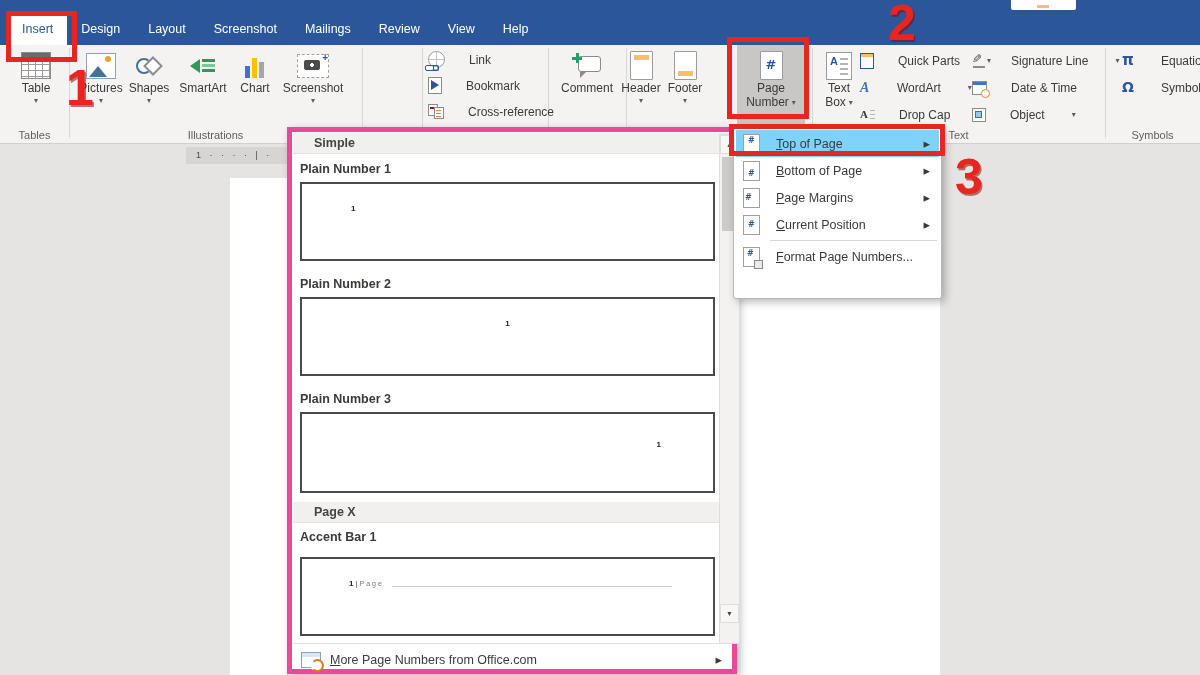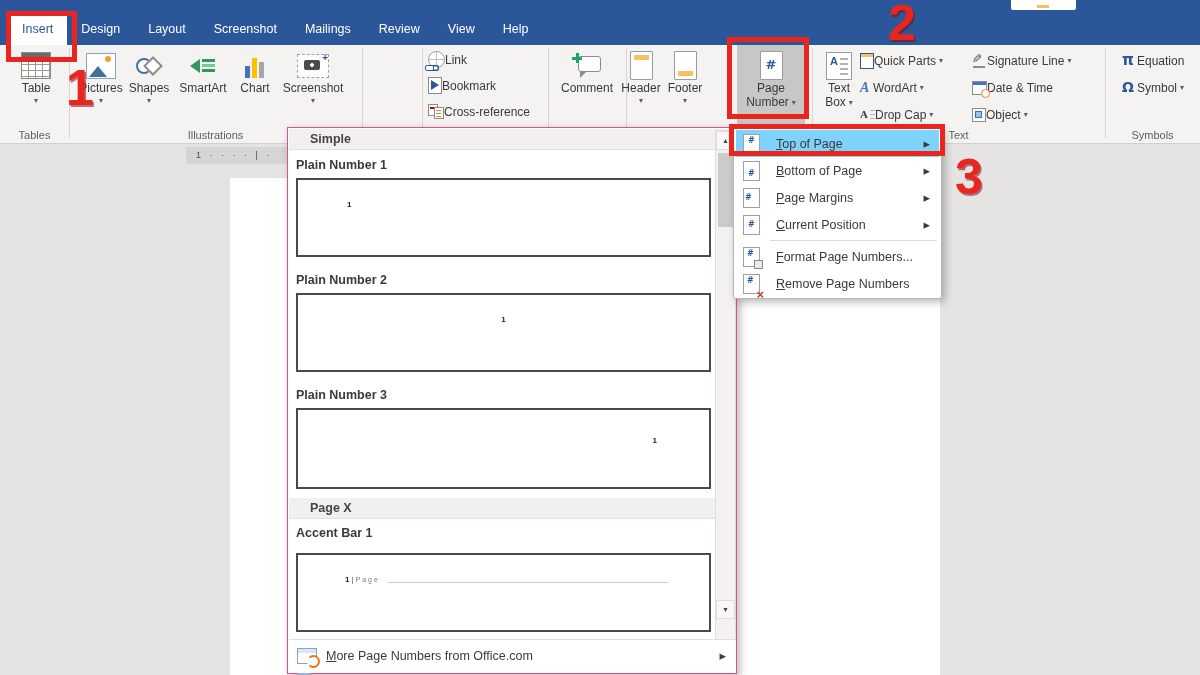--- a/index.html
+++ b/index.html
@@ -24,21 +24,21 @@
   .ribbon{position:absolute;left:0;top:45px;width:1200px;height:98px;background:#f4f3f1;
        border-bottom:1px solid #d2d0ce}
   .gsep{position:absolute;top:3px;height:90px;width:1px;background:#d8d6d4}
   .glabel{position:absolute;top:83px;height:14px;line-height:14px;font-size:11px;color:#605e5c;text-align:center}
   .lbtn{position:absolute;top:4px;display:flex;flex-direction:column;align-items:center;cursor:default}
   .iwrap{height:33px;display:flex;align-items:center;justify-content:center}
   .lbl{font-size:12px;color:#3b3a39;line-height:13.5px;white-space:nowrap;text-align:center}
   .chev{font-size:0;line-height:9px;height:9px;color:#605e5c}
   .chev::before{content:"▾";font-size:8px}
   .chev.inline{display:inline-block;margin-left:3px;vertical-align:1px}
-  .srow{position:absolute;display:flex;align-items:center;gap:0;font-size:12px;color:#3b3a39;
+  .srow{position:absolute;display:flex;align-items:center;gap:24px;font-size:12px;color:#3b3a39;
        white-space:nowrap;cursor:default;height:17px}
   .pressed{background:#c9c7c5}
   
   .ic{position:relative;display:block}
   .ic-table{width:28px;height:25px;border:1px solid #8b8b8b;background:
      linear-gradient(#6a6a6a 0 6px,transparent 6px),
      repeating-linear-gradient(to right,transparent 0 6px,#9b9b9b 6px 7px),
      repeating-linear-gradient(to bottom,transparent 0 5px,#9b9b9b 5px 6px);background-color:#fff}
   .ic-pictures{width:28px;height:24px;border:1px solid #8aa3c2;background:#fff}
   .ic-pictures::before{content:"";position:absolute;bottom:1px;left:2px;width:0;height:0;
@@ -107,21 +107,21 @@
   .ic-sym{width:15px;height:15px}.ic-sym::before{content:"Ω";font:600 14px/15px "DejaVu Sans",sans-serif;color:#2b579a}
   .ic-office{width:18px;height:14px;border:1px solid #8aa3c2;background:linear-gradient(#dce6f2 0 4px,transparent 4px),#fff}
   .ic-office::after{content:"";position:absolute;right:-4px;bottom:-5px;width:9px;height:9px;border:2px solid #e8750c;border-left-color:transparent;border-radius:50%;background:#fff}
   
   .page{position:absolute;left:230px;top:178px;width:710px;height:497px;background:#fff}
   .ruler{position:absolute;left:186px;top:147px;width:101px;height:17px;background:#d6d5d3;
      font-size:9px;line-height:17px;color:#4a4a4a;letter-spacing:3px;padding-left:10px;box-sizing:border-box;white-space:nowrap;overflow:hidden}
   
   .pop{box-shadow:3px 3px 8px rgba(0,0,0,.28)}
   .gallery{position:absolute;left:287px;top:127px;width:450px;height:547px;background:#fff;
-     border:1px solid #ec4899;box-sizing:border-box;z-index:10}
+     border:5px solid #ec4899;box-sizing:border-box;z-index:10}
   .gsec{position:absolute;left:1px;right:1px;height:21px;background:#f1f0ee;border-bottom:1px solid #e3e2e0;
      font:bold 12.5px/21px "Liberation Sans",sans-serif;color:#444;padding-left:21px;box-sizing:border-box}
   .gitemlbl{position:absolute;left:8px;font:bold 12.5px/15px "Liberation Sans",sans-serif;color:#3d3b39;white-space:nowrap}
   .pbox{position:absolute;left:8px;width:411px;border:2px solid #4a4a4a;background:#fff;cursor:default}
   .pnum{position:absolute;font:bold 8px/9px "Liberation Sans",sans-serif;color:#222}
   .acc{position:absolute;left:47px;top:20px;font-size:8px;color:#222;white-space:nowrap}
   .acc b{font-size:8px}
   .acc .sep{font-style:normal;margin:0 2px;color:#555}
   .accword{letter-spacing:2px;color:#777;font-size:7px}
   .hline{position:absolute;left:90px;top:27px;width:280px;height:1px;background:#d0cfce}
@@ -390,24 +390,20 @@
   <div class="mitem" style="top:83px">
     <span class="mi mi-current"></span>
     <span class="mtext"><span class="u">C</span><span>urrent Position</span></span>
     <span class="marrow"></span>
   </div>
   <div class="msep" style="top:112px"></div>
   <div class="mitem" style="top:115px">
     <span class="mi mi-format"></span>
     <span class="mtext"><span class="u">F</span><span>ormat Page Numbers...</span></span>
   </div>
-  <div class="mitem" style="top:142px">
-    <span class="mi mi-remove"></span>
-    <span class="mtext"><span class="u">R</span><span>emove Page Numbers</span></span>
-  </div>
 </div>
 
 <div class="redbox" style="left:6px;top:11px;width:61px;height:41px"></div>
 <div class="redbox" style="left:727px;top:37px;width:72px;height:72px"></div>
 <div class="redbox" style="left:729px;top:124px;width:206px;height:22px"></div>
 <div class="rednum" style="left:66px;top:63px">1</div>
 <div class="rednum" style="left:888px;top:-2px">2</div>
 <div class="rednum" style="left:955px;top:152px">3</div>
 
 </body></html>

